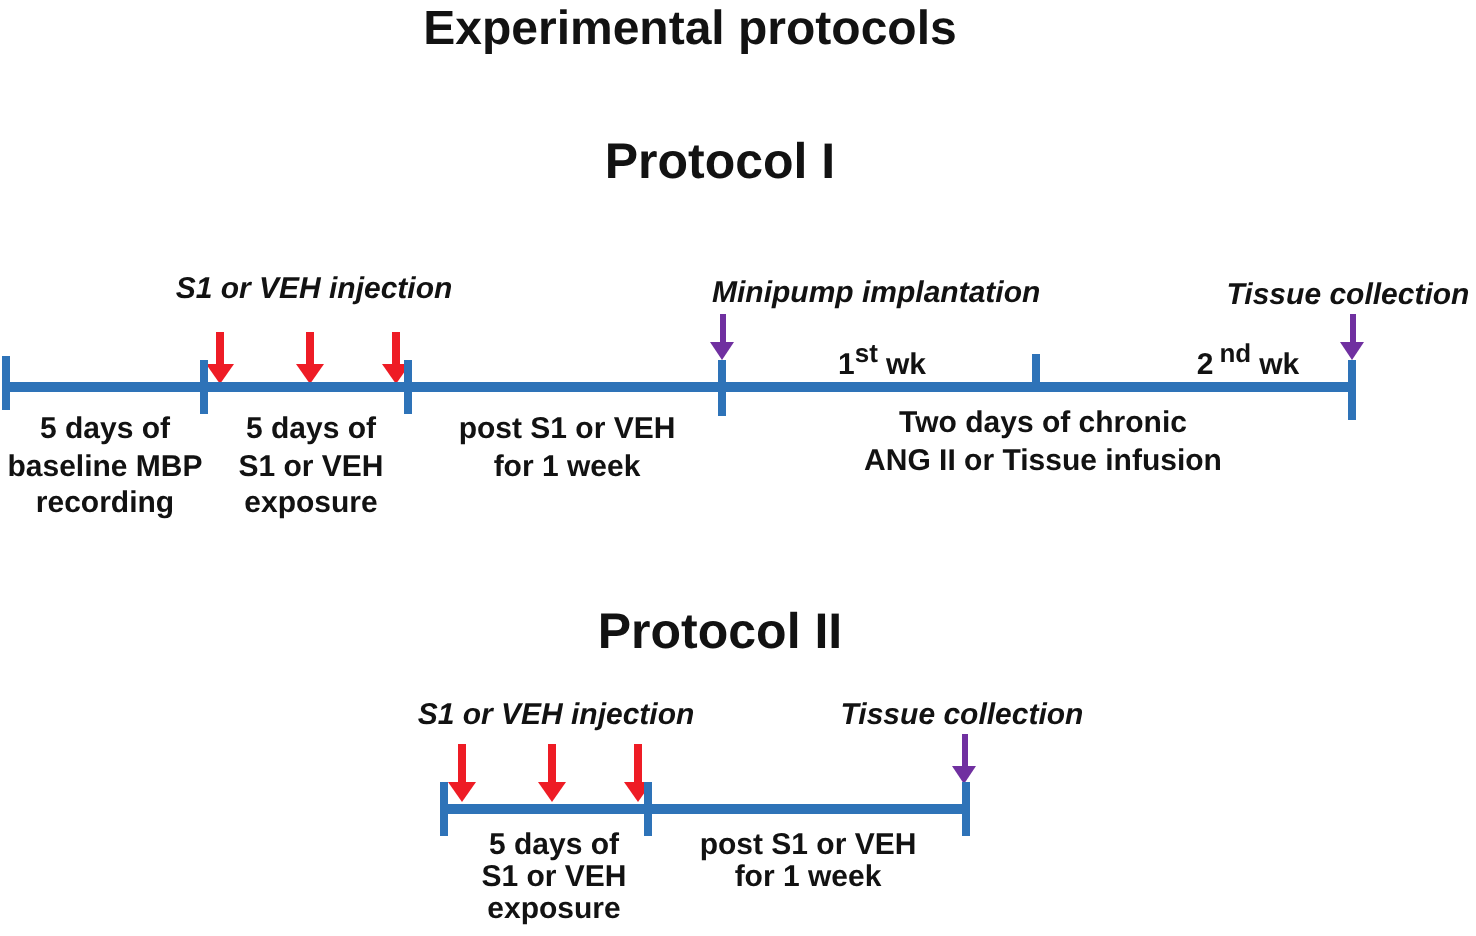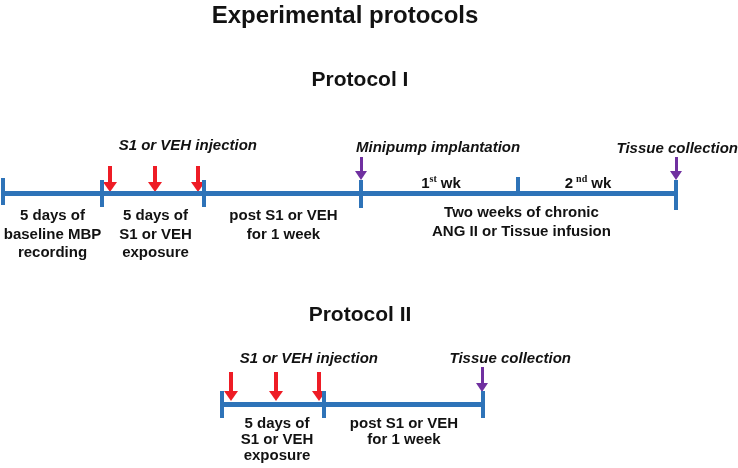--- a/index.html
+++ b/index.html
@@ -13,35 +13,35 @@
     position:relative;width:738px;height:468px;background:#ffffff;
     font-family:"Liberation Sans","DejaVu Sans",sans-serif;
     color:var(--text_black);overflow:hidden;border-radius:32px;
   }
   .abs{position:absolute;}
   .title{
     left:0;top:1px;width:690px;text-align:center;
     font-size:24px;font-weight:700;letter-spacing:0;
   }
   .proto-head{
-    width:200px;text-align:center;font-size:21px;font-weight:700;
+    width:200px;text-align:center;font-size:25px;font-weight:700;
   }
   .annot{
     font-size:15px;font-weight:700;font-style:italic;white-space:nowrap;
   }
-  .annot.center{text-align:right;}
+  .annot.center{text-align:center;}
   .annot .ln{line-height:17px;margin-top:15px;}
   .seg{
     font-size:15px;font-weight:700;text-align:center;line-height:18.5px;white-space:nowrap;
   }
   .seg.tight{line-height:16px;}
   .wk{
     font-size:15px;font-weight:700;text-align:center;white-space:nowrap;
   }
-  .wk sup{font-size:10px;font-weight:700;vertical-align:super;line-height:0;font-family:Liberation Serif, serif;}
+  .wk sup{font-size:13px;font-weight:700;vertical-align:super;line-height:0;}
   .wk .wkword{margin-left:4px;}
   .wk.gap sup{margin-left:3px;}
   .tline{height:5px;background:var(--timeline_blue);}
   .tick{width:4px;background:var(--timeline_blue);}
   .arrow{display:flex;flex-direction:column;align-items:center;}
   .arrow .shaft{width:4px;flex:1;background:var(--ac);}
   .arrow .head{
     width:0;height:0;
     border-left:7px solid transparent;border-right:7px solid transparent;
     border-top:10px solid var(--ac);
@@ -86,21 +86,21 @@
   <div class="abs arrow purple" style="left:355px;top:157px;height:23px;">
       <i class="shaft"></i>
       <i class="head"></i>
     </div>
   <div class="abs arrow purple" style="left:670px;top:157px;height:23px;">
       <i class="shaft"></i>
       <i class="head"></i>
     </div>
 
   <div class="abs wk" style="left:396px;top:174px;width:90px;"><span>1</span><sup>st</sup><span class="wkword">wk</span></div>
-  <div class="abs wk gap" style="left:543px;top:174px;width:90px;"><span>2</span><sup>nd</sup><span class="wkword">wk</span></div>
+  <div class="abs wk gap" style="left:579px;top:174px;width:90px;"><span>2</span><sup>nd</sup><span class="wkword">wk</span></div>
 
   <div class="abs tline" style="left:2px;top:191px;width:674px;"></div>
   <div class="abs tick" style="left:1px;top:178px;height:27px;"></div>
   <div class="abs tick" style="left:100px;top:180px;height:27px;"></div>
   <div class="abs tick" style="left:202px;top:180px;height:27px;"></div>
   <div class="abs tick" style="left:359px;top:180px;height:28px;"></div>
   <div class="abs tick" style="left:516px;top:177px;height:18px;"></div>
   <div class="abs tick" style="left:674px;top:180px;height:30px;"></div>
 
   <div class="abs seg" style="left:-10px;top:206px;width:125px;">
@@ -111,21 +111,21 @@
   <div class="abs seg" style="left:93px;top:206px;width:125px;">
     <div>5 days of</div>
     <div>S1 or VEH</div>
     <div>exposure</div>
   </div>
   <div class="abs seg" style="left:211px;top:206px;width:145px;">
     <div>post S1 or VEH</div>
     <div>for 1 week</div>
   </div>
   <div class="abs seg" style="left:419px;top:203px;width:205px;">
-    <div>Two weeks of chronic</div>
+    <div>Two days of chronic</div>
     <div>ANG II or Tissue infusion</div>
   </div>
 
   <div class="abs proto-head" style="left:260px;top:302px;">Protocol II</div>
 
   <div class="abs annot center" style="left:178px;top:349px;width:200px;">S1 or VEH injection</div>
   <div class="abs annot center" style="left:391px;top:349px;width:180px;">Tissue collection</div>
 
   <div class="abs arrow red" style="left:224px;top:372px;height:29px;">
       <i class="shaft"></i>

